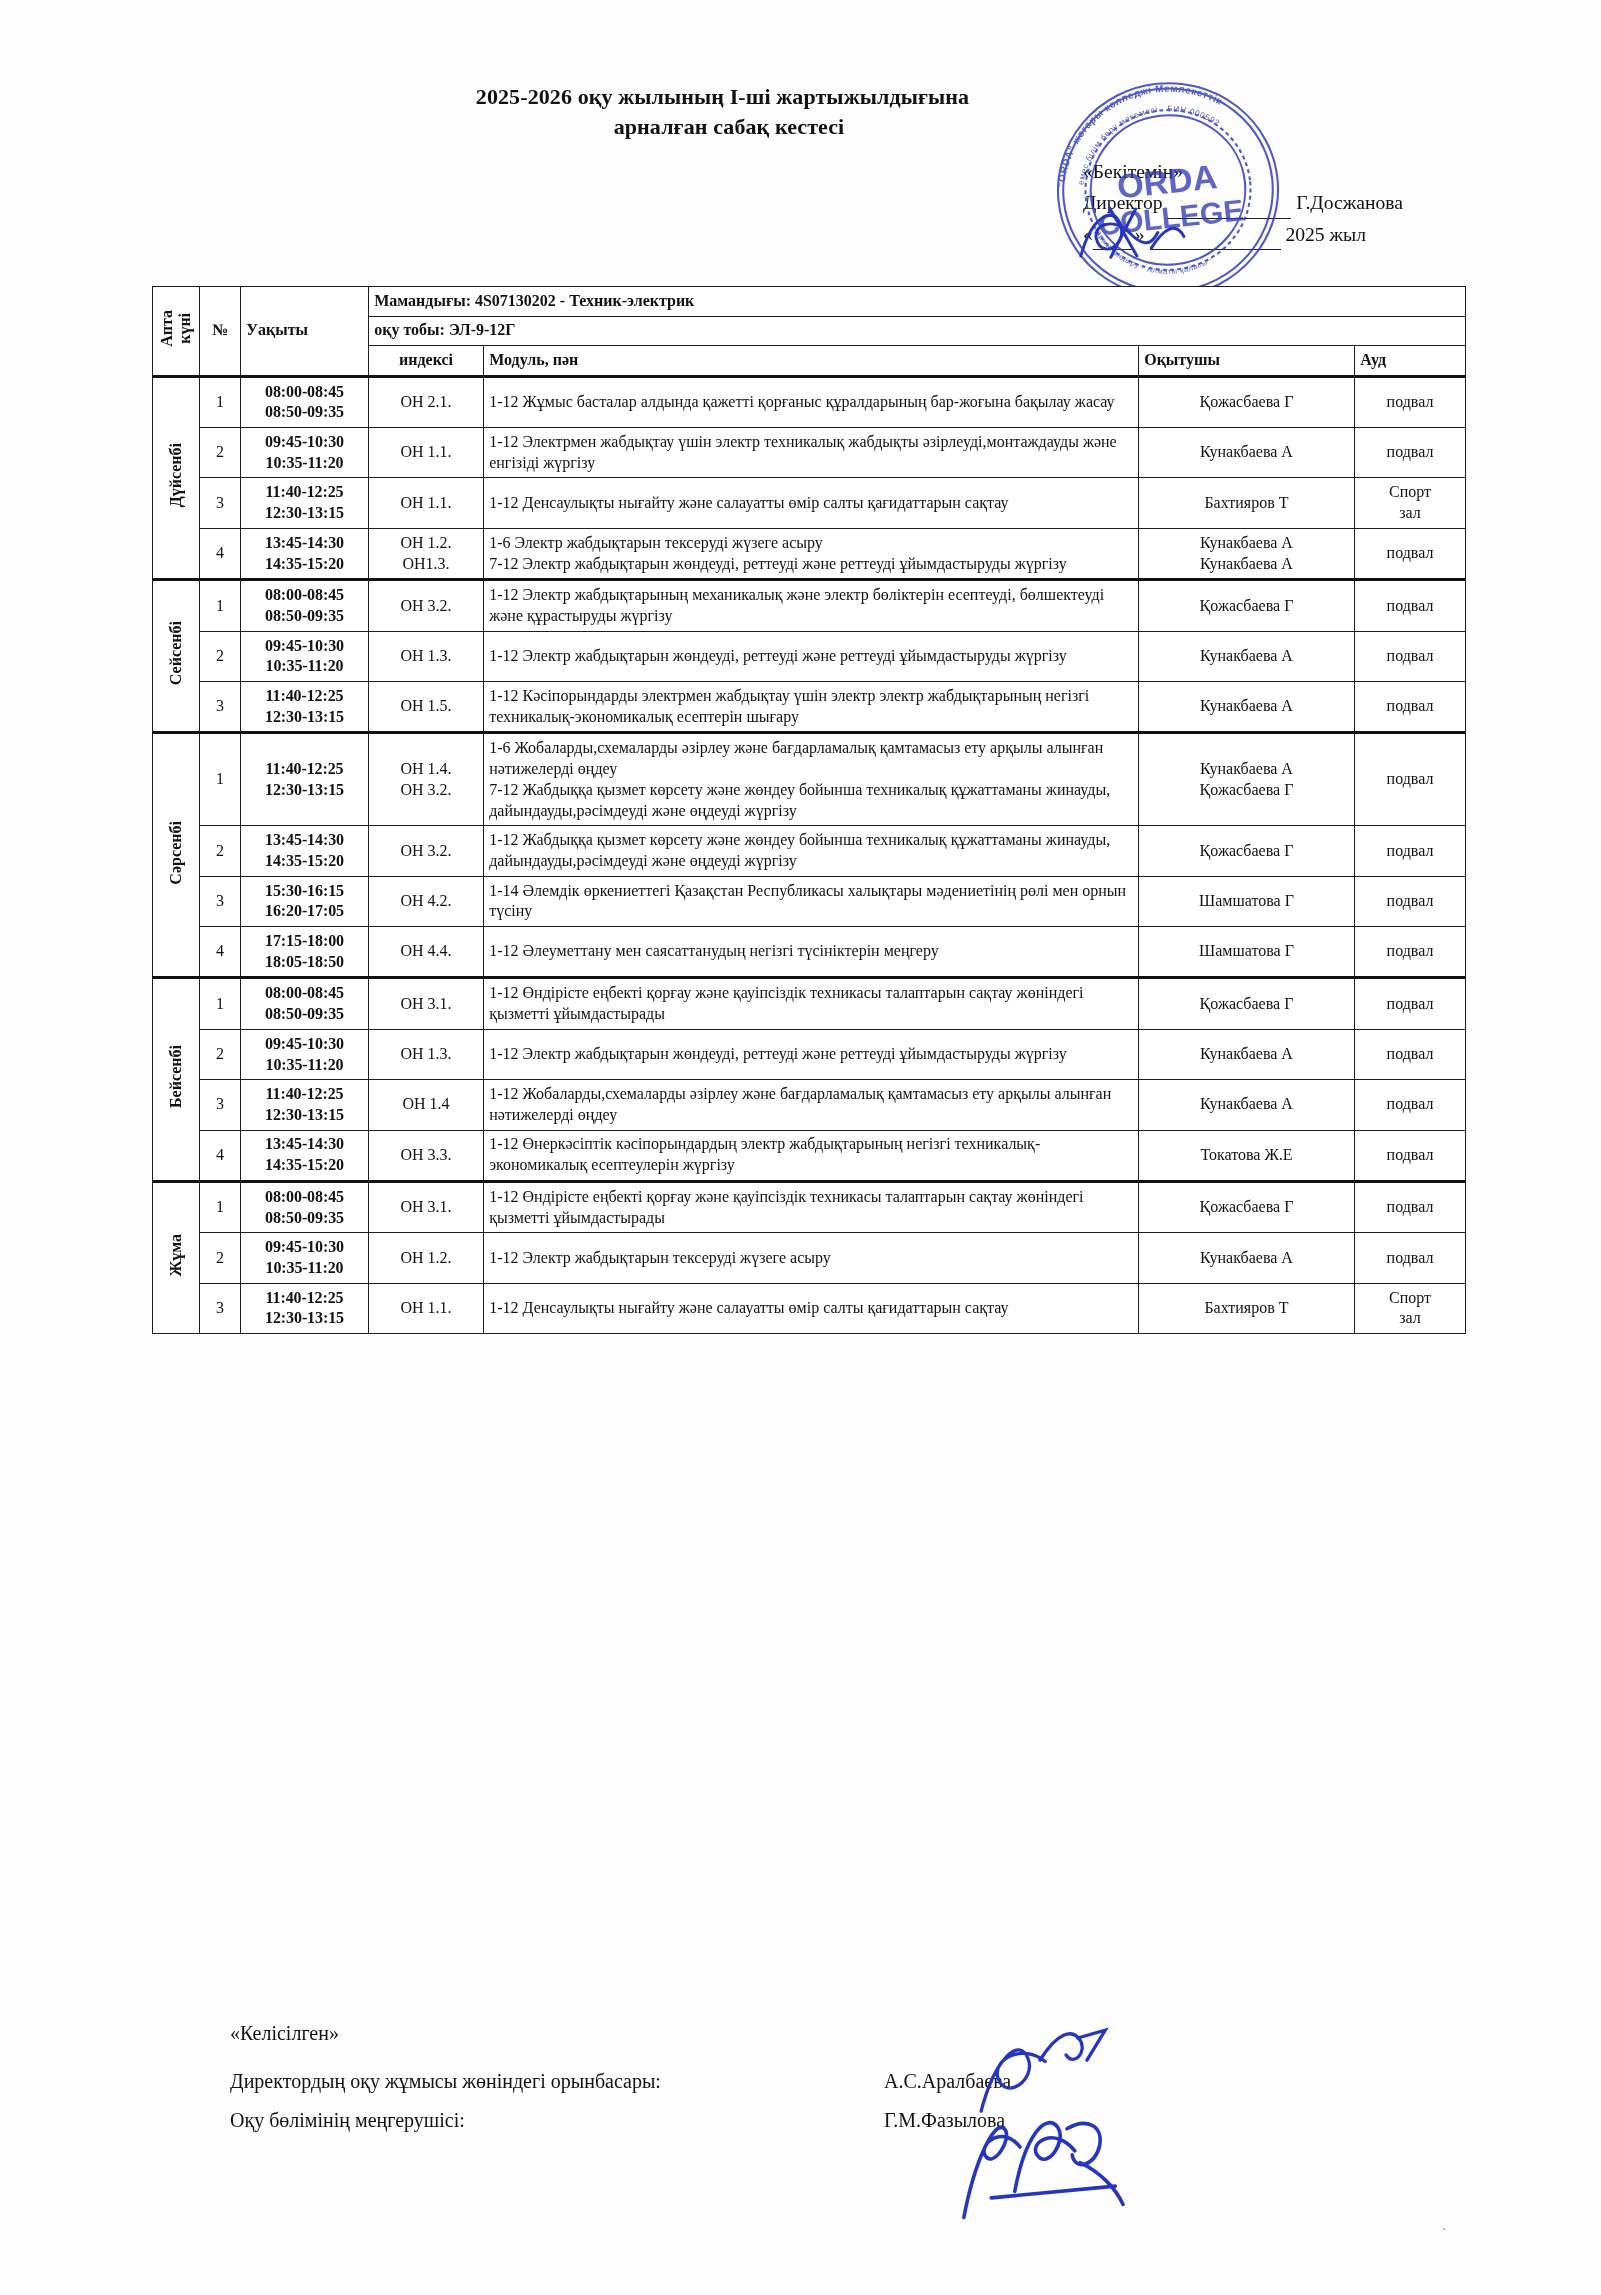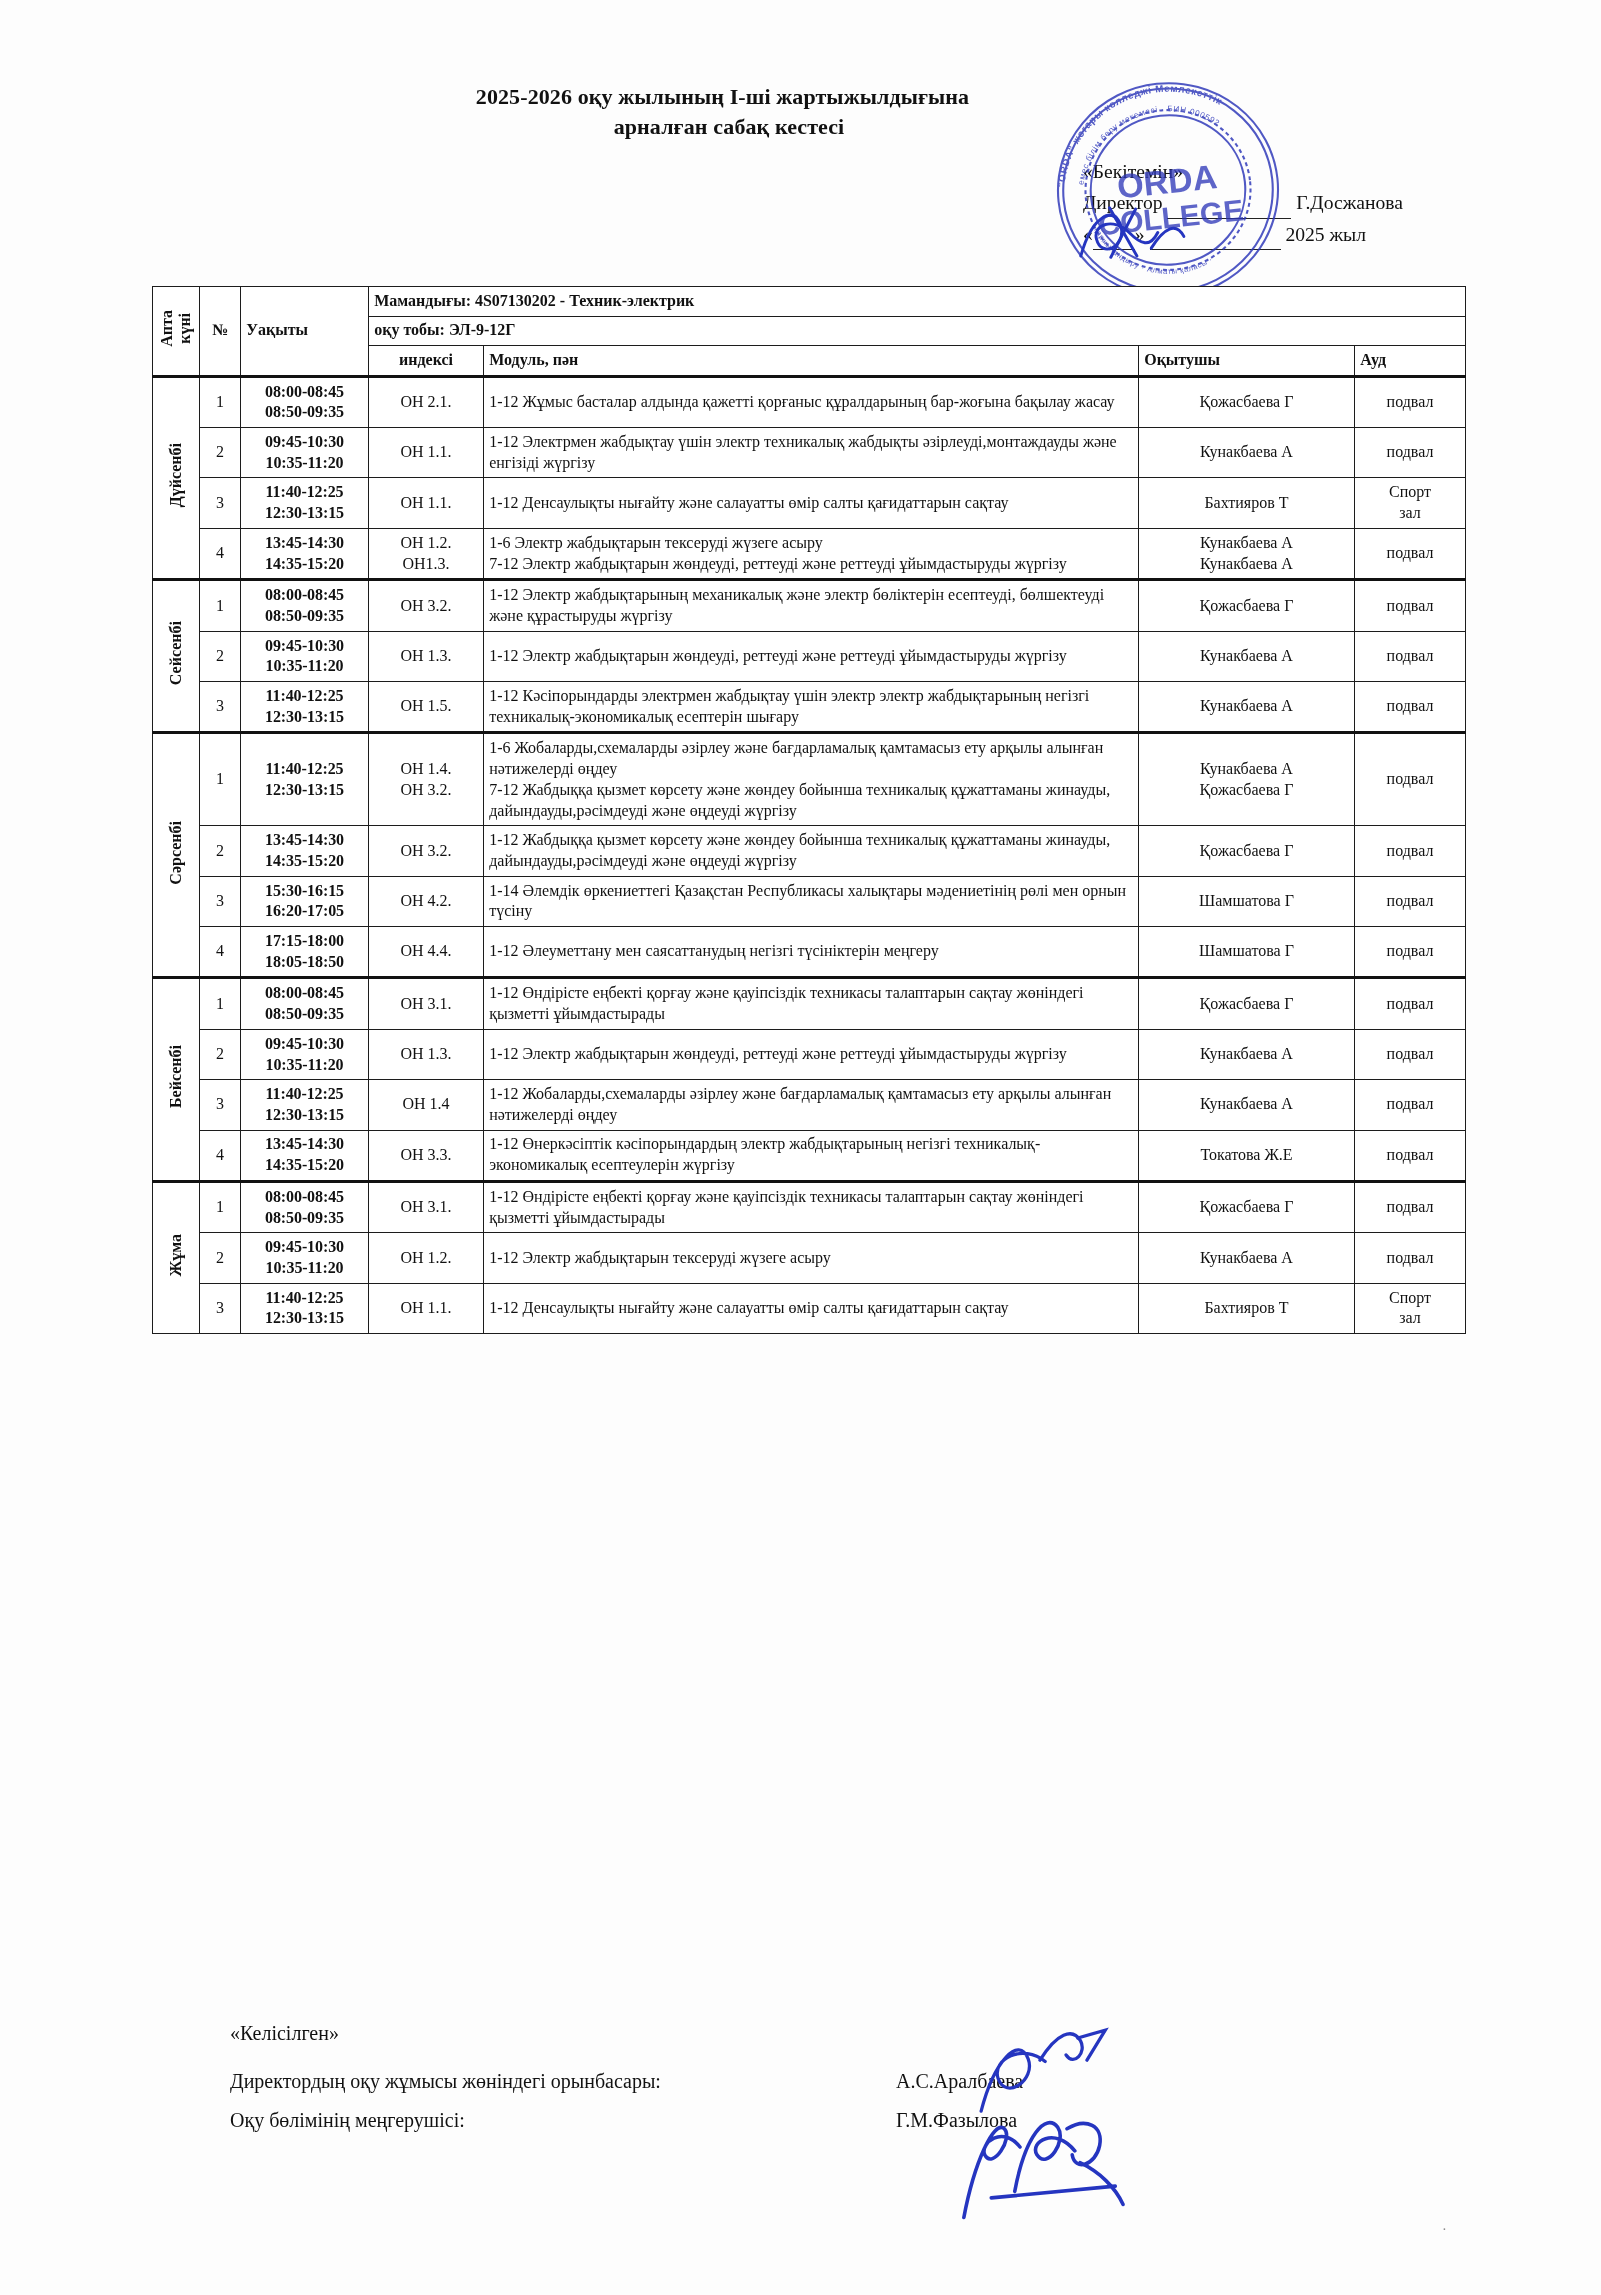--- a/index.html
+++ b/index.html
@@ -182,21 +182,20 @@
     left: 230px;
     top: 2014px;
     width: 1178px;
     font-size: 20px;
     line-height: 1.95;
   }
   .footer .agreed { font-size: 20px; margin-bottom: 9.2px; }
   .footer .frow {
     display: flex;
     align-items: flex-start;
-    gap: 12px;
   }
   .footer .flabel { width: 654px; }
   .footer .fname  { width: 275px; text-align: left; }
 
   .sig1 {
     position: absolute;
     left: 968px;
     top: 2021px;
     width: 170px;
     height: 98px;

